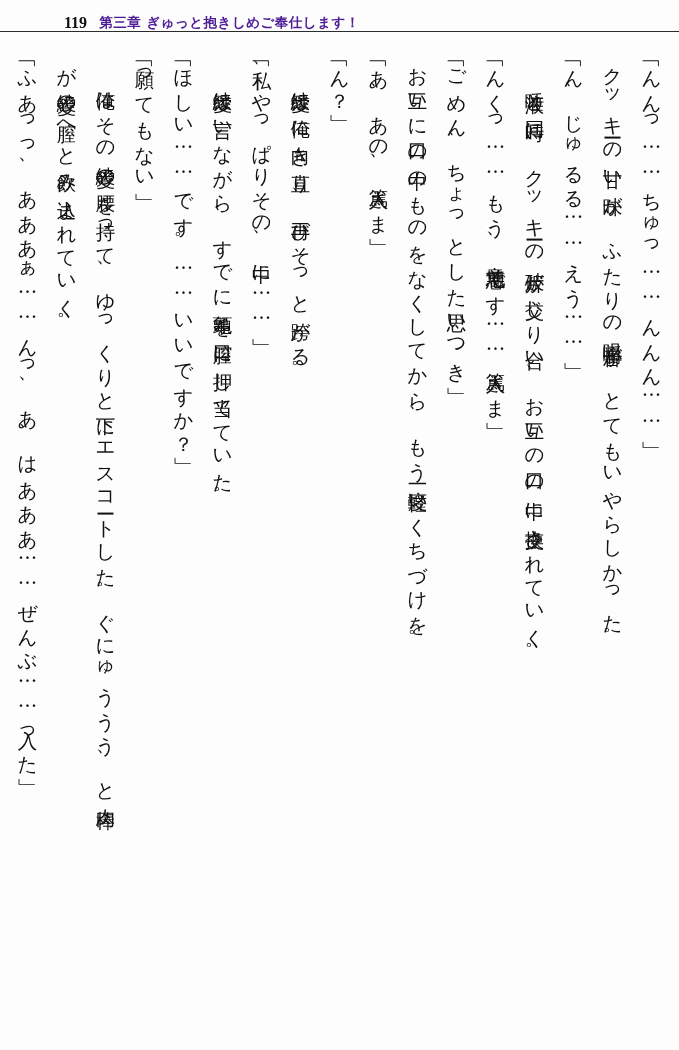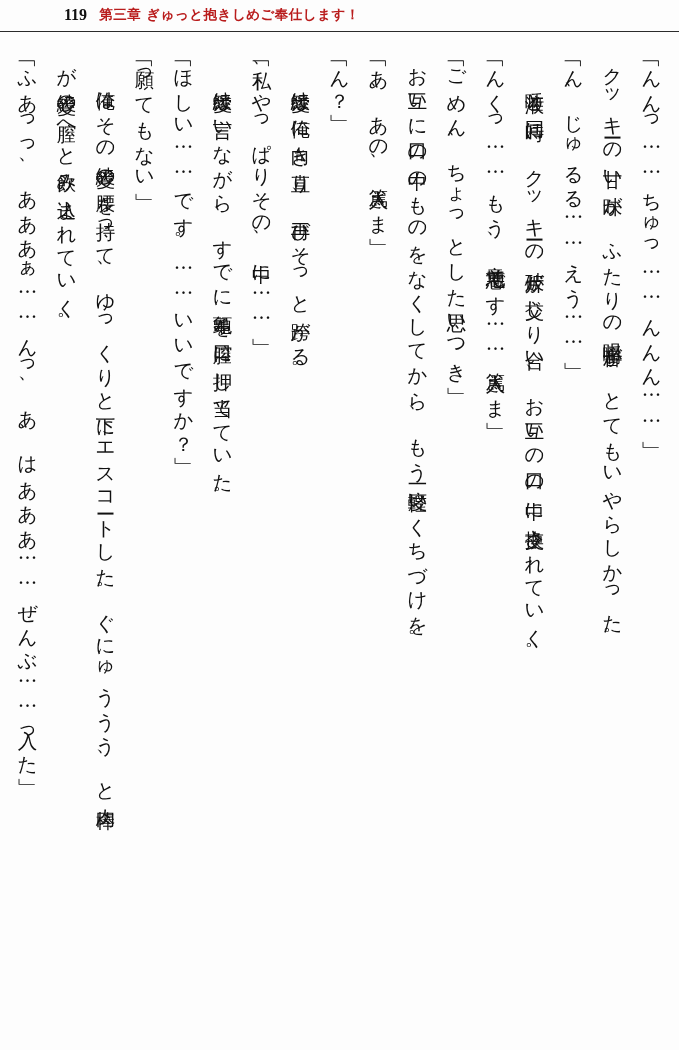--- a/index.html
+++ b/index.html
@@ -20,41 +20,41 @@
     width: 679px;
     height: 1050px;
     box-sizing: border-box;
     background: #fdfdfd;
   }
 
   
   .header {
     position: absolute;
     left: 0;
-    top: 0;
+    top: 8px;
     width: 679px;
     height: 30px;
     display: flex;
     align-items: center;
     padding-left: 64px;
     box-sizing: border-box;
   }
   .header .page-number {
     font-family: "Liberation Serif", serif;
     font-weight: bold;
     font-size: 16px;
     letter-spacing: 0px;
     color: #111;
     margin-right: 12px;
   }
   .header .chapter-title {
     font-family: "DejaVu Sans", sans-serif;
     font-size: 13.5px;
     font-weight: bold;
-    color: #b91c1c;
+    color: #4c1d95;
     letter-spacing: 0.5px;
     white-space: nowrap;
   }
   .rule {
     position: absolute;
     left: 0;
     top: 31px;
     width: 679px;
     height: 1px;
     background: #2b2b2b;

